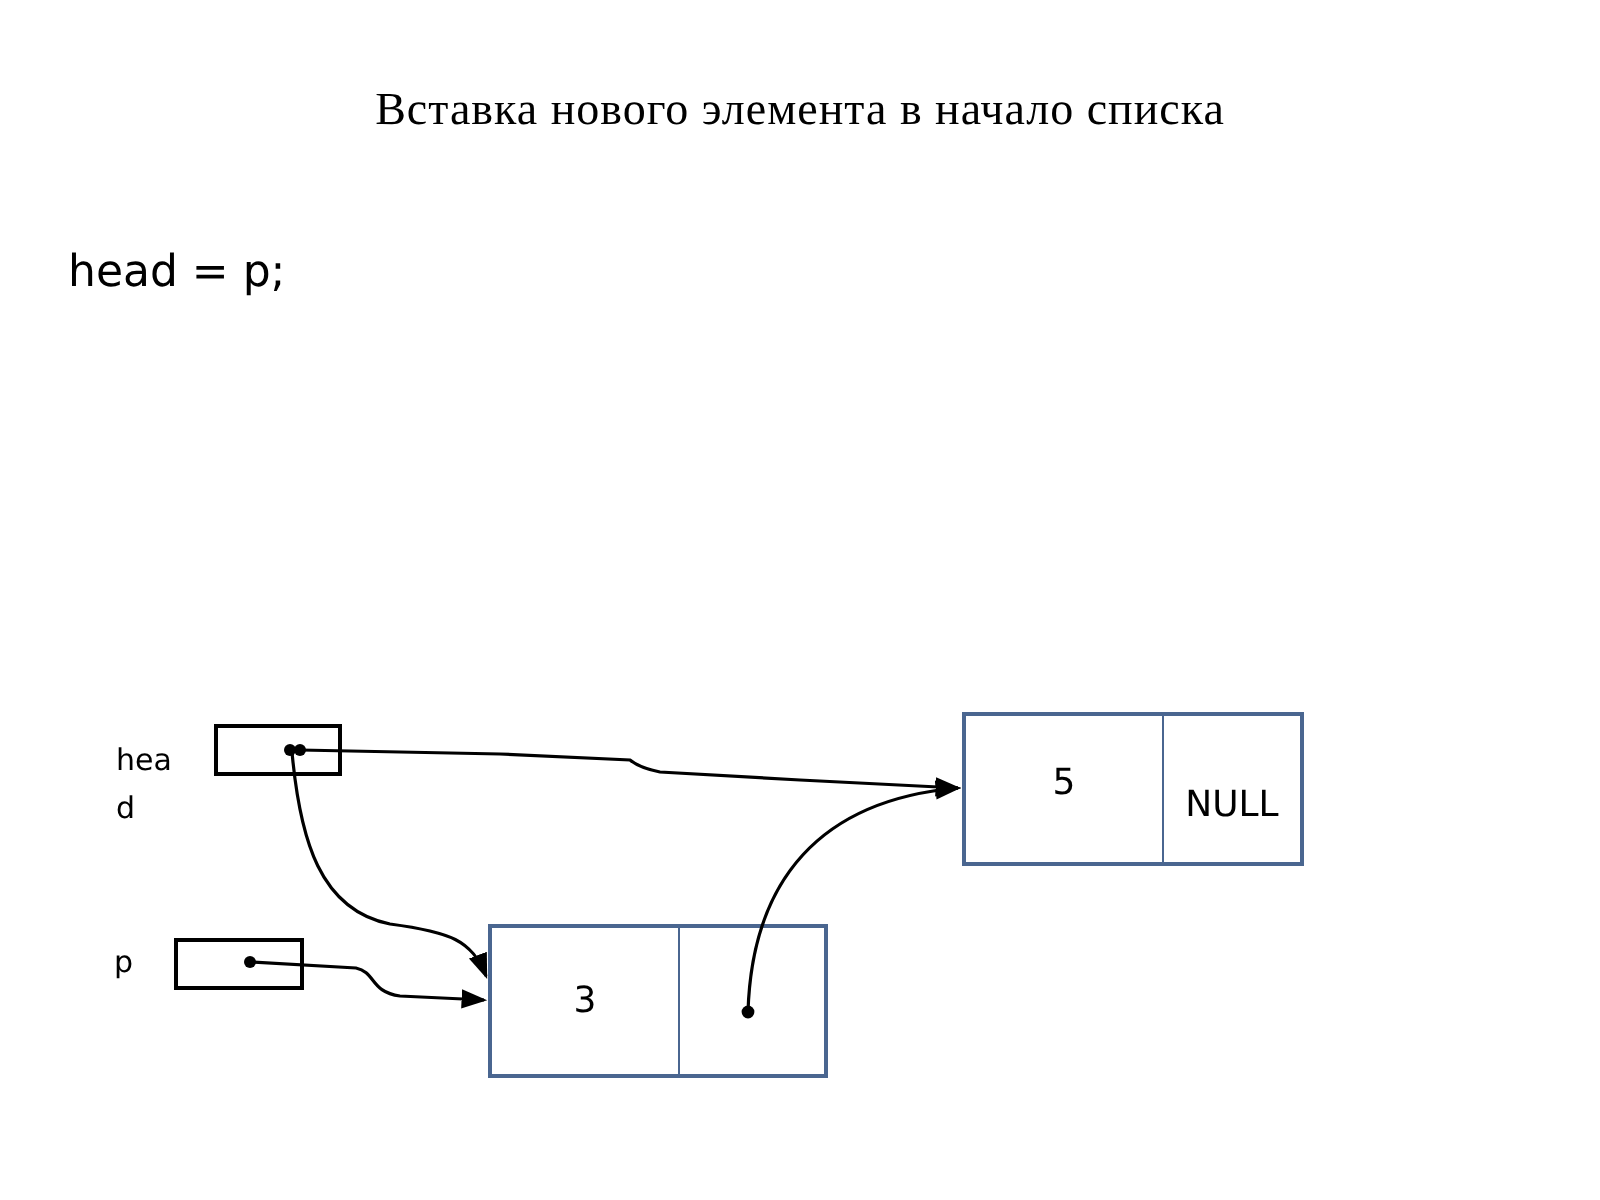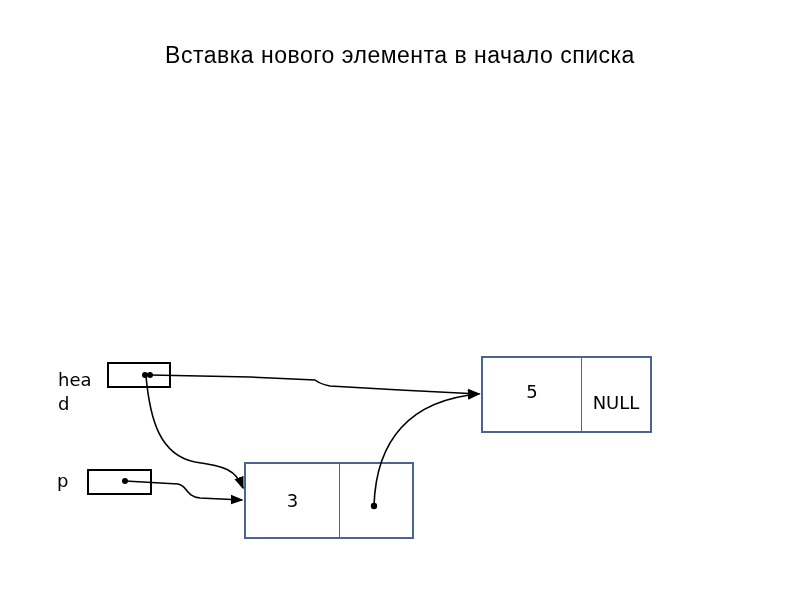--- a/index.html
+++ b/index.html
@@ -1,33 +1,34 @@
 <!DOCTYPE html>
 <html><head>
   <meta charset="utf-8">
   <style>
     html, body { margin:0; padding:0; }
     body { width:800px; height:600px; background:#ffffff; position:relative; overflow:hidden;
            font-family:"DejaVu Sans", sans-serif; color:#000; }
     .title { position:absolute; left:0; top:42px; width:800px; text-align:center;
-             font-family:Liberation Sans, sans-serif; font-size:23px; letter-spacing:0.5px; }
+             font-family:Liberation Serif, serif; font-size:23px; letter-spacing:0.5px; }
     .code { position:absolute; left:34px; top:118px; font-size:22px; line-height:38.5px; }
     .code div { white-space:pre; }
-    .lbl { position:absolute; font-size:18px; line-height:24px; }
+    .lbl { position:absolute; font-size:15px; line-height:24px; }
     .box { position:absolute; border:2px solid #000; box-sizing:border-box; background:#fff; }
     .node { position:absolute; border:2px solid #4a6690; box-sizing:border-box; background:#fff; display:flex; }
     .cell { box-sizing:border-box; display:flex; align-items:center; justify-content:center; font-size:18px; }
     svg.arrows { position:absolute; left:0; top:0; width:800px; height:600px; pointer-events:none; }
   </style>
 </head>
 <body>
 
 <div class="title">Вставка нового элемента в начало списка</div>
 
 <div class="code">
+  <div>head = p;</div>
 </div>
 
 <div class="lbl" style="left:58px; top:368px;">
   <div>hea</div>
   <div>d</div>
 </div>
 <div class="box" style="left:107px; top:362px; width:64px; height:26px;"></div>
 
 <div class="lbl" style="left:57px; top:469px;">p</div>
 <div class="box" style="left:87px; top:469px; width:65px; height:26px;"></div>

